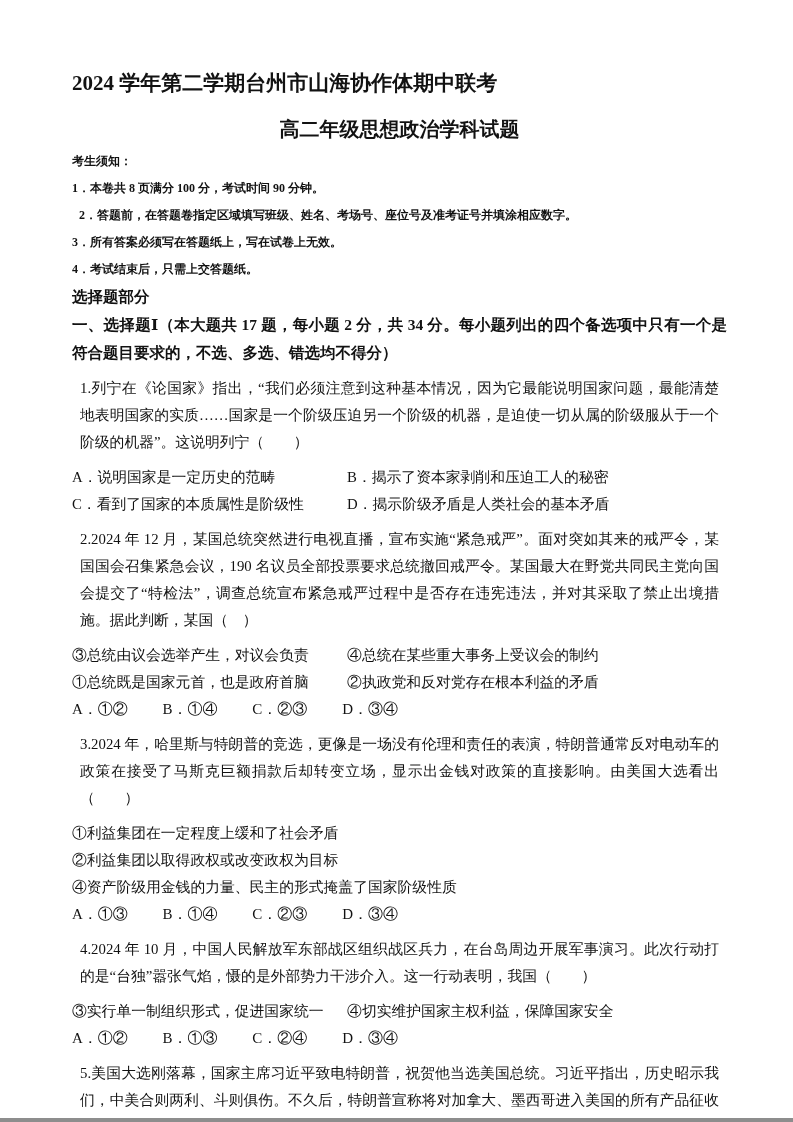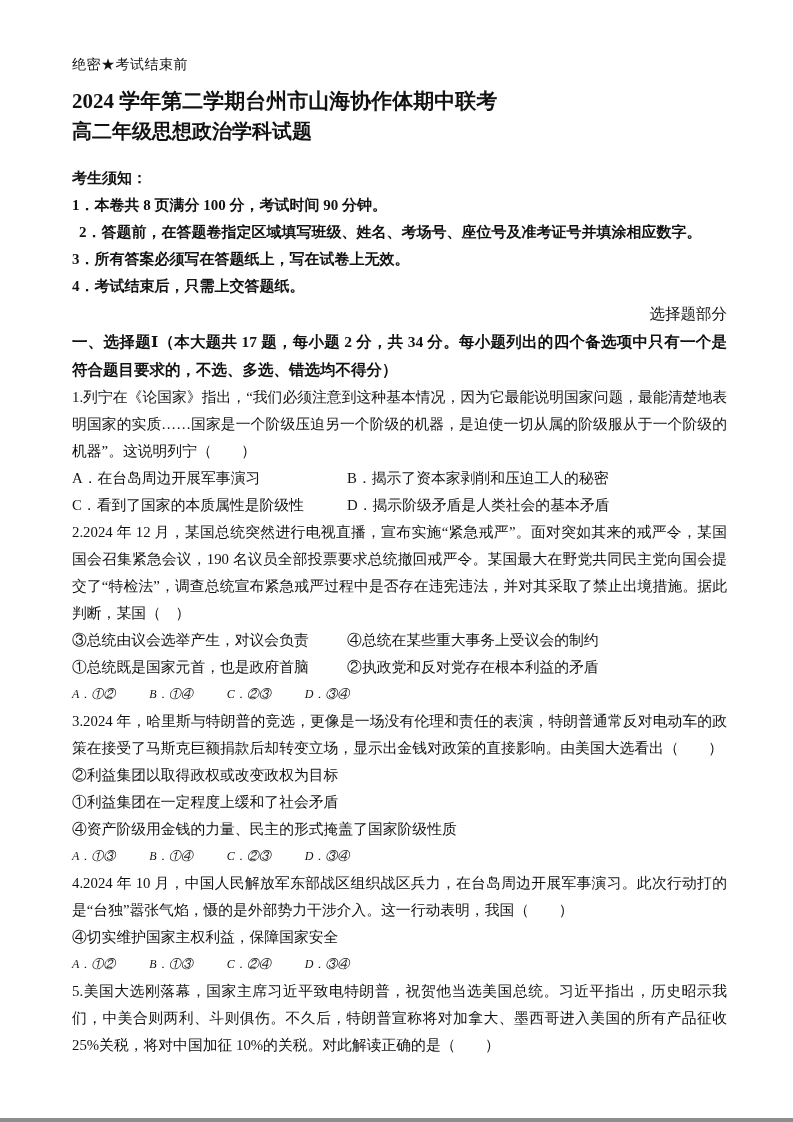--- a/index.html
+++ b/index.html
@@ -4,61 +4,60 @@
 <style>
   html,body{margin:0;padding:0;}
   body{
     width:793px;height:1122px;background:#ffffff;color:#121212;
     font-family:"Liberation Serif","DejaVu Serif",serif;
     position:relative;overflow:hidden;
   }
   .page{padding:56px 66px 0 72px;}
   .classification{font-size:14px;line-height:18px;letter-spacing:.5px;}
   .title{ text-align:left;font-weight:bold;font-size:21px;line-height:26px;margin-top:14px;}
-  .subtitle{text-align:left;font-weight:bold;font-size:20px;line-height:25px;margin-top:5px;}
-  .notice{margin-top:21px;font-weight:bold;font-size:15px;}
+  .subtitle{text-align:center;font-weight:bold;font-size:20px;line-height:25px;margin-top:21px;}
+  .notice{margin-top:6px;font-weight:bold;font-size:12px;}
   .notice .line{line-height:27px;}
   .notice .indent-sm{padding-left:7px;}
-  .section-title{text-align:right;font-weight:normal;font-size:15.5px;line-height:28px;}
+  .section-title{text-align:left;font-weight:bold;font-size:15.5px;line-height:28px;}
   .part-header{font-weight:bold;font-size:15.5px;line-height:28px;text-align:justify;}
   .question{margin:0;}
-  .stem{font-size:14.8px;line-height:27px;text-align:justify;margin:0;}
+  .stem{font-size:14.8px;line-height:27px;text-align:justify;margin:8px;}
   .optrow{display:flex;font-size:14.8px;line-height:27px;}
   .col-l{width:42%;flex:0 0 auto;}
   .col-r{flex:1;}
   .statement{font-size:14.8px;line-height:27px;}
-  .answers{font-size:12px;line-height:27px;font-style:italic;}
+  .answers{font-size:15px;line-height:27px;}
   .answers span{display:inline-block;margin-right:31px;}
   .page-bottom-edge{position:absolute;left:0;right:0;bottom:0;height:4px;background:#8d8d8d;}
 </style>
 </head>
 <body>
 
 <div class="page">
 
-  <div class="classification">绝密★考试结束前</div>
 
   <div class="title">2024 学年第二学期台州市山海协作体期中联考</div>
   <div class="subtitle">高二年级思想政治学科试题</div>
 
   <div class="notice">
     <div class="line">考生须知：</div>
     <div class="line">1．本卷共 8 页满分 100 分，考试时间 90 分钟。</div>
     <div class="line indent-sm">2．答题前，在答题卷指定区域填写班级、姓名、考场号、座位号及准考证号并填涂相应数字。</div>
     <div class="line">3．所有答案必须写在答题纸上，写在试卷上无效。</div>
     <div class="line">4．考试结束后，只需上交答题纸。</div>
   </div>
 
   <div class="section-title">选择题部分</div>
   <div class="part-header">一、选择题Ⅰ（本大题共 17 题，每小题 2 分，共 34 分。每小题列出的四个备选项中只有一个是符合题目要求的，不选、多选、错选均不得分）</div>
 
   <div class="question">
     <p class="stem">1.列宁在《论国家》指出，“我们必须注意到这种基本情况，因为它最能说明国家问题，最能清楚地表明国家的实质……国家是一个阶级压迫另一个阶级的机器，是迫使一切从属的阶级服从于一个阶级的机器”。这说明列宁（　　）</p>
     <div class="optrow">
-      <span class="col-l">A．在台岛周边开展军事演习</span>
+      <span class="col-l">A．说明国家是一定历史的范畴</span>
       <span class="col-r">B．揭示了资本家剥削和压迫工人的秘密</span>
     </div>
     <div class="optrow">
       <span class="col-l">C．看到了国家的本质属性是阶级性</span>
       <span class="col-r">D．揭示阶级矛盾是人类社会的基本矛盾</span>
     </div>
   </div>
 
   <div class="question">
     <p class="stem">2.2024 年 12 月，某国总统突然进行电视直播，宣布实施“紧急戒严”。面对突如其来的戒严令，某国国会召集紧急会议，190 名议员全部投票要求总统撤回戒严令。某国最大在野党共同民主党向国会提交了“特检法”，调查总统宣布紧急戒严过程中是否存在违宪违法，并对其采取了禁止出境措施。据此判断，某国（　）</p>
@@ -73,34 +72,35 @@
     <div class="answers">
       <span>A．①②</span>
       <span>B．①④</span>
       <span>C．②③</span>
       <span>D．③④</span>
     </div>
   </div>
 
   <div class="question">
     <p class="stem">3.2024 年，哈里斯与特朗普的竞选，更像是一场没有伦理和责任的表演，特朗普通常反对电动车的政策在接受了马斯克巨额捐款后却转变立场，显示出金钱对政策的直接影响。由美国大选看出（　　）</p>
+    <div class="statement">①利益集团在一定程度上缓和了社会矛盾</div>
     <div class="statement">②利益集团以取得政权或改变政权为目标</div>
-    <div class="statement">①利益集团在一定程度上缓和了社会矛盾</div>
     <div class="statement">④资产阶级用金钱的力量、民主的形式掩盖了国家阶级性质</div>
     <div class="answers">
       <span>A．①③</span>
       <span>B．①④</span>
       <span>C．②③</span>
       <span>D．③④</span>
     </div>
   </div>
 
   <div class="question">
     <p class="stem">4.2024 年 10 月，中国人民解放军东部战区组织战区兵力，在台岛周边开展军事演习。此次行动打的是“台独”嚣张气焰，慑的是外部势力干涉介入。这一行动表明，我国（　　）</p>
     <div class="optrow">
+      <span class="col-l">③实行单一制组织形式，促进国家统一</span>
       <span class="col-r">④切实维护国家主权利益，保障国家安全</span>
     </div>
     <div class="answers">
       <span>A．①②</span>
       <span>B．①③</span>
       <span>C．②④</span>
       <span>D．③④</span>
     </div>
   </div>
 

